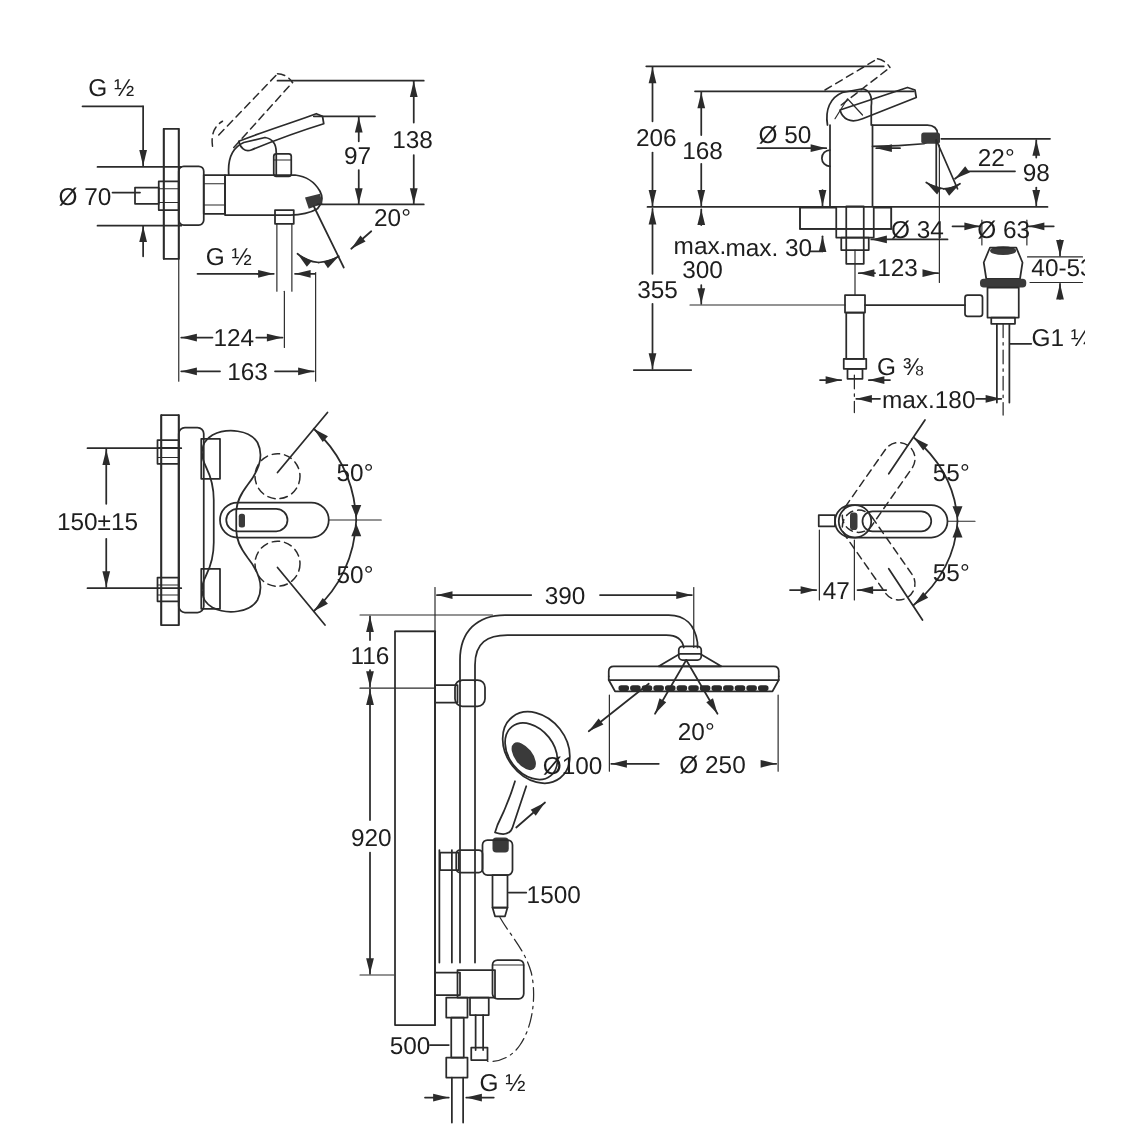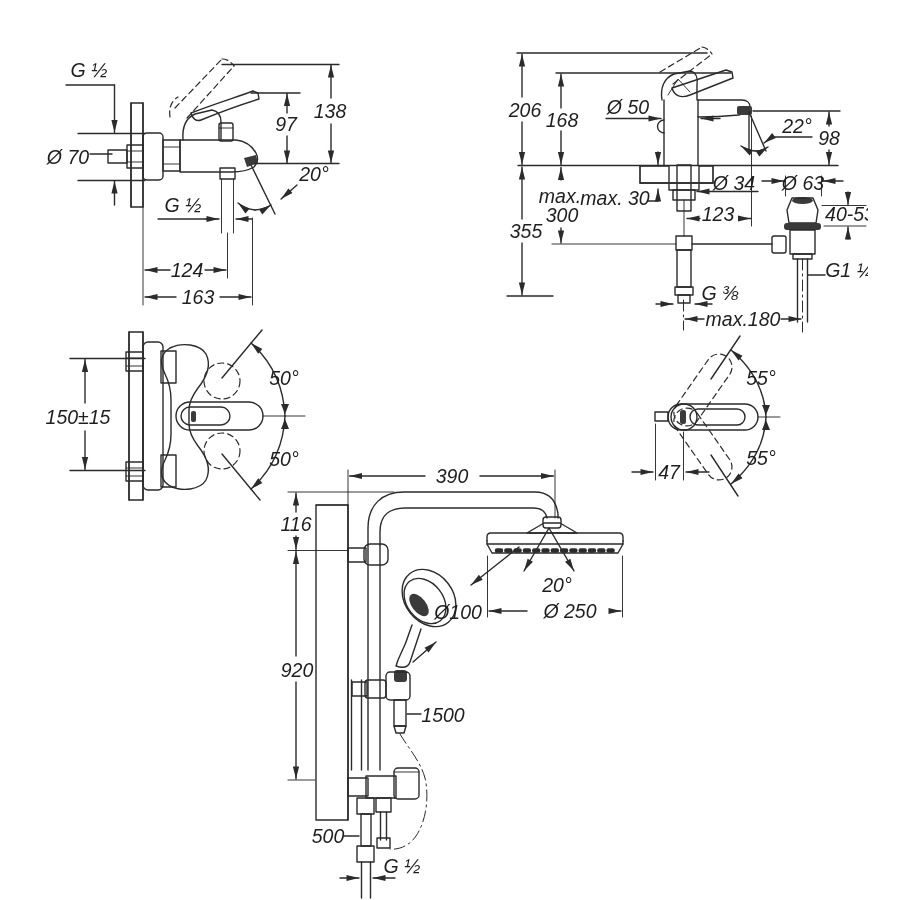--- a/index.html
+++ b/index.html
@@ -1,16 +1,16 @@
 <!DOCTYPE html>
 <html><head>
 <meta charset="utf-8">
 <style>
   html,body{margin:0;padding:0;background:#ffffff;}
-  .stage{width:868px;height:900px;background:#ffffff;position:relative;overflow:hidden;font-style:italic;}
+  .stage{width:868px;height:900px;background:#ffffff;position:relative;overflow:hidden;}
   svg{display:block;}
   svg line, svg path, svg rect, svg circle, svg ellipse, svg polyline{
     fill:none;stroke:#2b2b2b;stroke-width:1.4;stroke-linecap:round;stroke-linejoin:round;
   }
   svg .dim{stroke-width:1.05;}
   svg .thin{stroke-width:0.95;}
   svg .dash{stroke-dasharray:6 4;stroke-width:1.2;}
   svg .cl{stroke-dasharray:11 4 2 4;stroke-width:1;}
   svg .dark{fill:#3a3a3a;stroke:none;}
   svg .tickfill{fill:#2b2b2b;stroke:none;}

